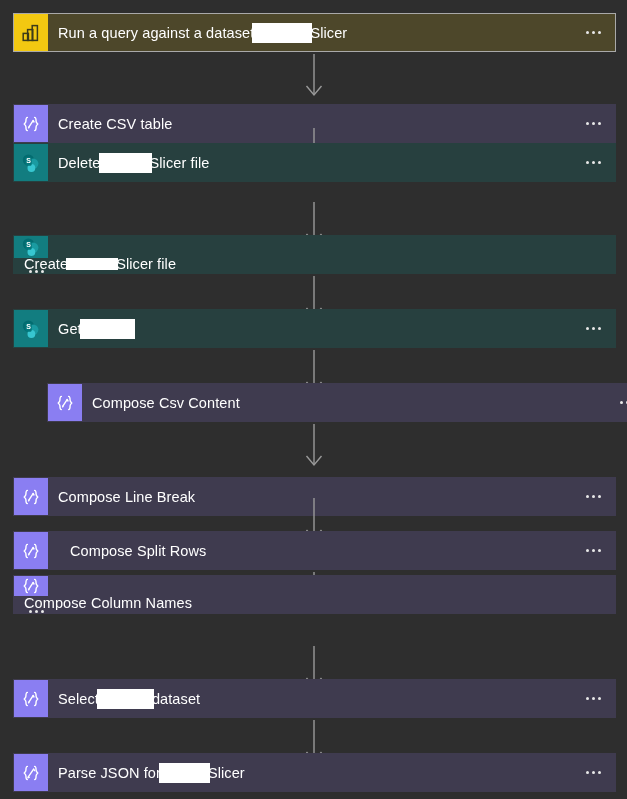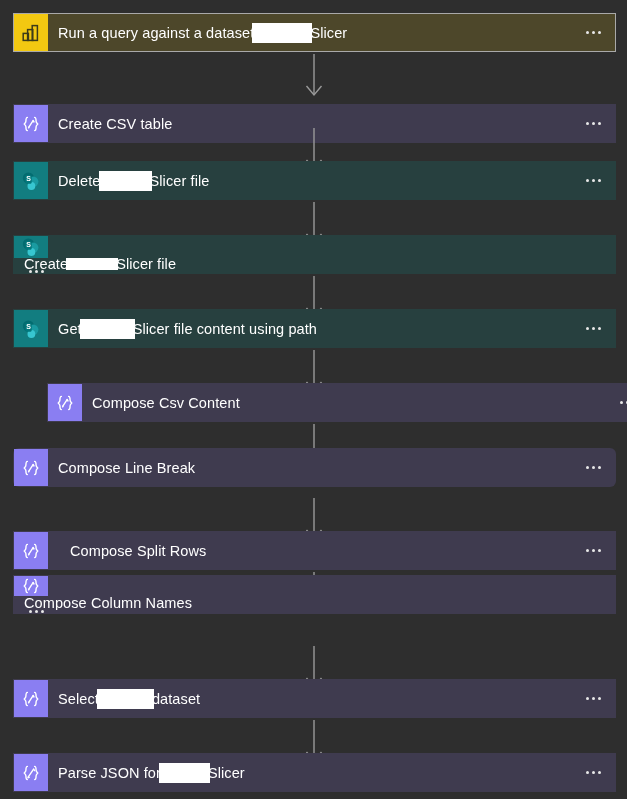--- a/index.html
+++ b/index.html
@@ -154,21 +154,21 @@
         <span class="dot"></span>
         <span class="dot"></span>
       </div>
     </div>
     <div class="connector" style="top: 128px;">
       <svg width="30" height="52" viewBox="0 0 30 52" aria-hidden="true">
         <line x1="15" y1="0" x2="15" y2="40" stroke="#9a9a9a" stroke-width="1.4"></line>
         <polyline points="7.5,32 15,41 22.5,32" fill="none" stroke="#9a9a9a" stroke-width="1.4"></polyline>
       </svg>
     </div>
-    <div class="card teal" style="top: 161px;">
+    <div class="card teal" style="top: 143px;">
       <div class="card-icon icon-sharepoint">
         <svg class="glyph" width="22" height="22" viewBox="0 0 22 22" aria-hidden="true">
           <circle cx="8.4" cy="8.0" r="5.6" fill="#036c70"></circle>
           <circle cx="13.2" cy="11.6" r="5.2" fill="#1a9ba1"></circle>
           <circle cx="11.4" cy="16.0" r="3.9" fill="#37c6d0"></circle>
           <path d="M10.6 5.2h-4.0a1.1 1.1 0 0 0-1.1 1.1v6.3a1.1 1.1 0 0 0 1.1 1.1h4.0a1.1 1.1 0 0 0 1.1-1.1V6.3a1.1 1.1 0 0 0-1.1-1.1z" fill="#03787c"></path>
           <text x="8.5" y="11.4" font-family="Liberation Sans, sans-serif" font-size="7" font-weight="bold" fill="#ffffff" text-anchor="middle">S</text>
         </svg>
       </div>
       <div class="card-title">
@@ -221,21 +221,20 @@
           <circle cx="8.4" cy="8.0" r="5.6" fill="#036c70"></circle>
           <circle cx="13.2" cy="11.6" r="5.2" fill="#1a9ba1"></circle>
           <circle cx="11.4" cy="16.0" r="3.9" fill="#37c6d0"></circle>
           <path d="M10.6 5.2h-4.0a1.1 1.1 0 0 0-1.1 1.1v6.3a1.1 1.1 0 0 0 1.1 1.1h4.0a1.1 1.1 0 0 0 1.1-1.1V6.3a1.1 1.1 0 0 0-1.1-1.1z" fill="#03787c"></path>
           <text x="8.5" y="11.4" font-family="Liberation Sans, sans-serif" font-size="7" font-weight="bold" fill="#ffffff" text-anchor="middle">S</text>
         </svg>
       </div>
       <div class="card-title">
         <span class="seg">Get </span>
         <span class="redaction" style="width: 55px; background: rgb(255, 255, 255);"></span>
-        <span class="seg">Slicer file content using path</span>
       </div>
       <div class="card-menu" title="More commands">
         <span class="dot"></span>
         <span class="dot"></span>
         <span class="dot"></span>
       </div>
     </div>
     <div class="connector" style="top: 350px;">
       <svg width="30" height="52" viewBox="0 0 30 52" aria-hidden="true">
         <line x1="15" y1="0" x2="15" y2="40" stroke="#9a9a9a" stroke-width="1.4"></line>
@@ -262,21 +261,21 @@
         <span class="dot"></span>
         <span class="dot"></span>
       </div>
     </div>
     <div class="connector" style="top: 424px;">
       <svg width="30" height="52" viewBox="0 0 30 52" aria-hidden="true">
         <line x1="15" y1="0" x2="15" y2="40" stroke="#9a9a9a" stroke-width="1.4"></line>
         <polyline points="7.5,32 15,41 22.5,32" fill="none" stroke="#9a9a9a" stroke-width="1.4"></polyline>
       </svg>
     </div>
-    <div class="card purple" style="top: 448px; border-radius: 6px;">
+    <div class="card purple" style="top: 477px;">
       <div class="card-icon icon-compose">
         <svg class="glyph" width="20" height="20" viewBox="0 0 20 20" aria-hidden="true">
           <g fill="none" stroke="#ffffff" stroke-width="1.4" stroke-linecap="round" stroke-linejoin="round">
             <path d="M6.4 3.4C4.9 3.4 4.9 6.3 4.9 7.2C4.9 8.5 3.9 9.4 3.2 10C3.9 10.6 4.9 11.5 4.9 12.8C4.9 13.7 4.9 16.6 6.4 16.6"></path>
             <path d="M13.6 3.4C15.1 3.4 15.1 6.3 15.1 7.2C15.1 8.5 16.1 9.4 16.8 10C16.1 10.6 15.1 11.5 15.1 12.8C15.1 13.7 15.1 16.6 13.6 16.6"></path>
             <path d="M12.1 6.6L8.0 12.9"></path>
             <path d="M12.1 6.6L13.0 8.0"></path>
             <path d="M8.0 12.9L7.6 13.9"></path>
           </g>
         </svg>

